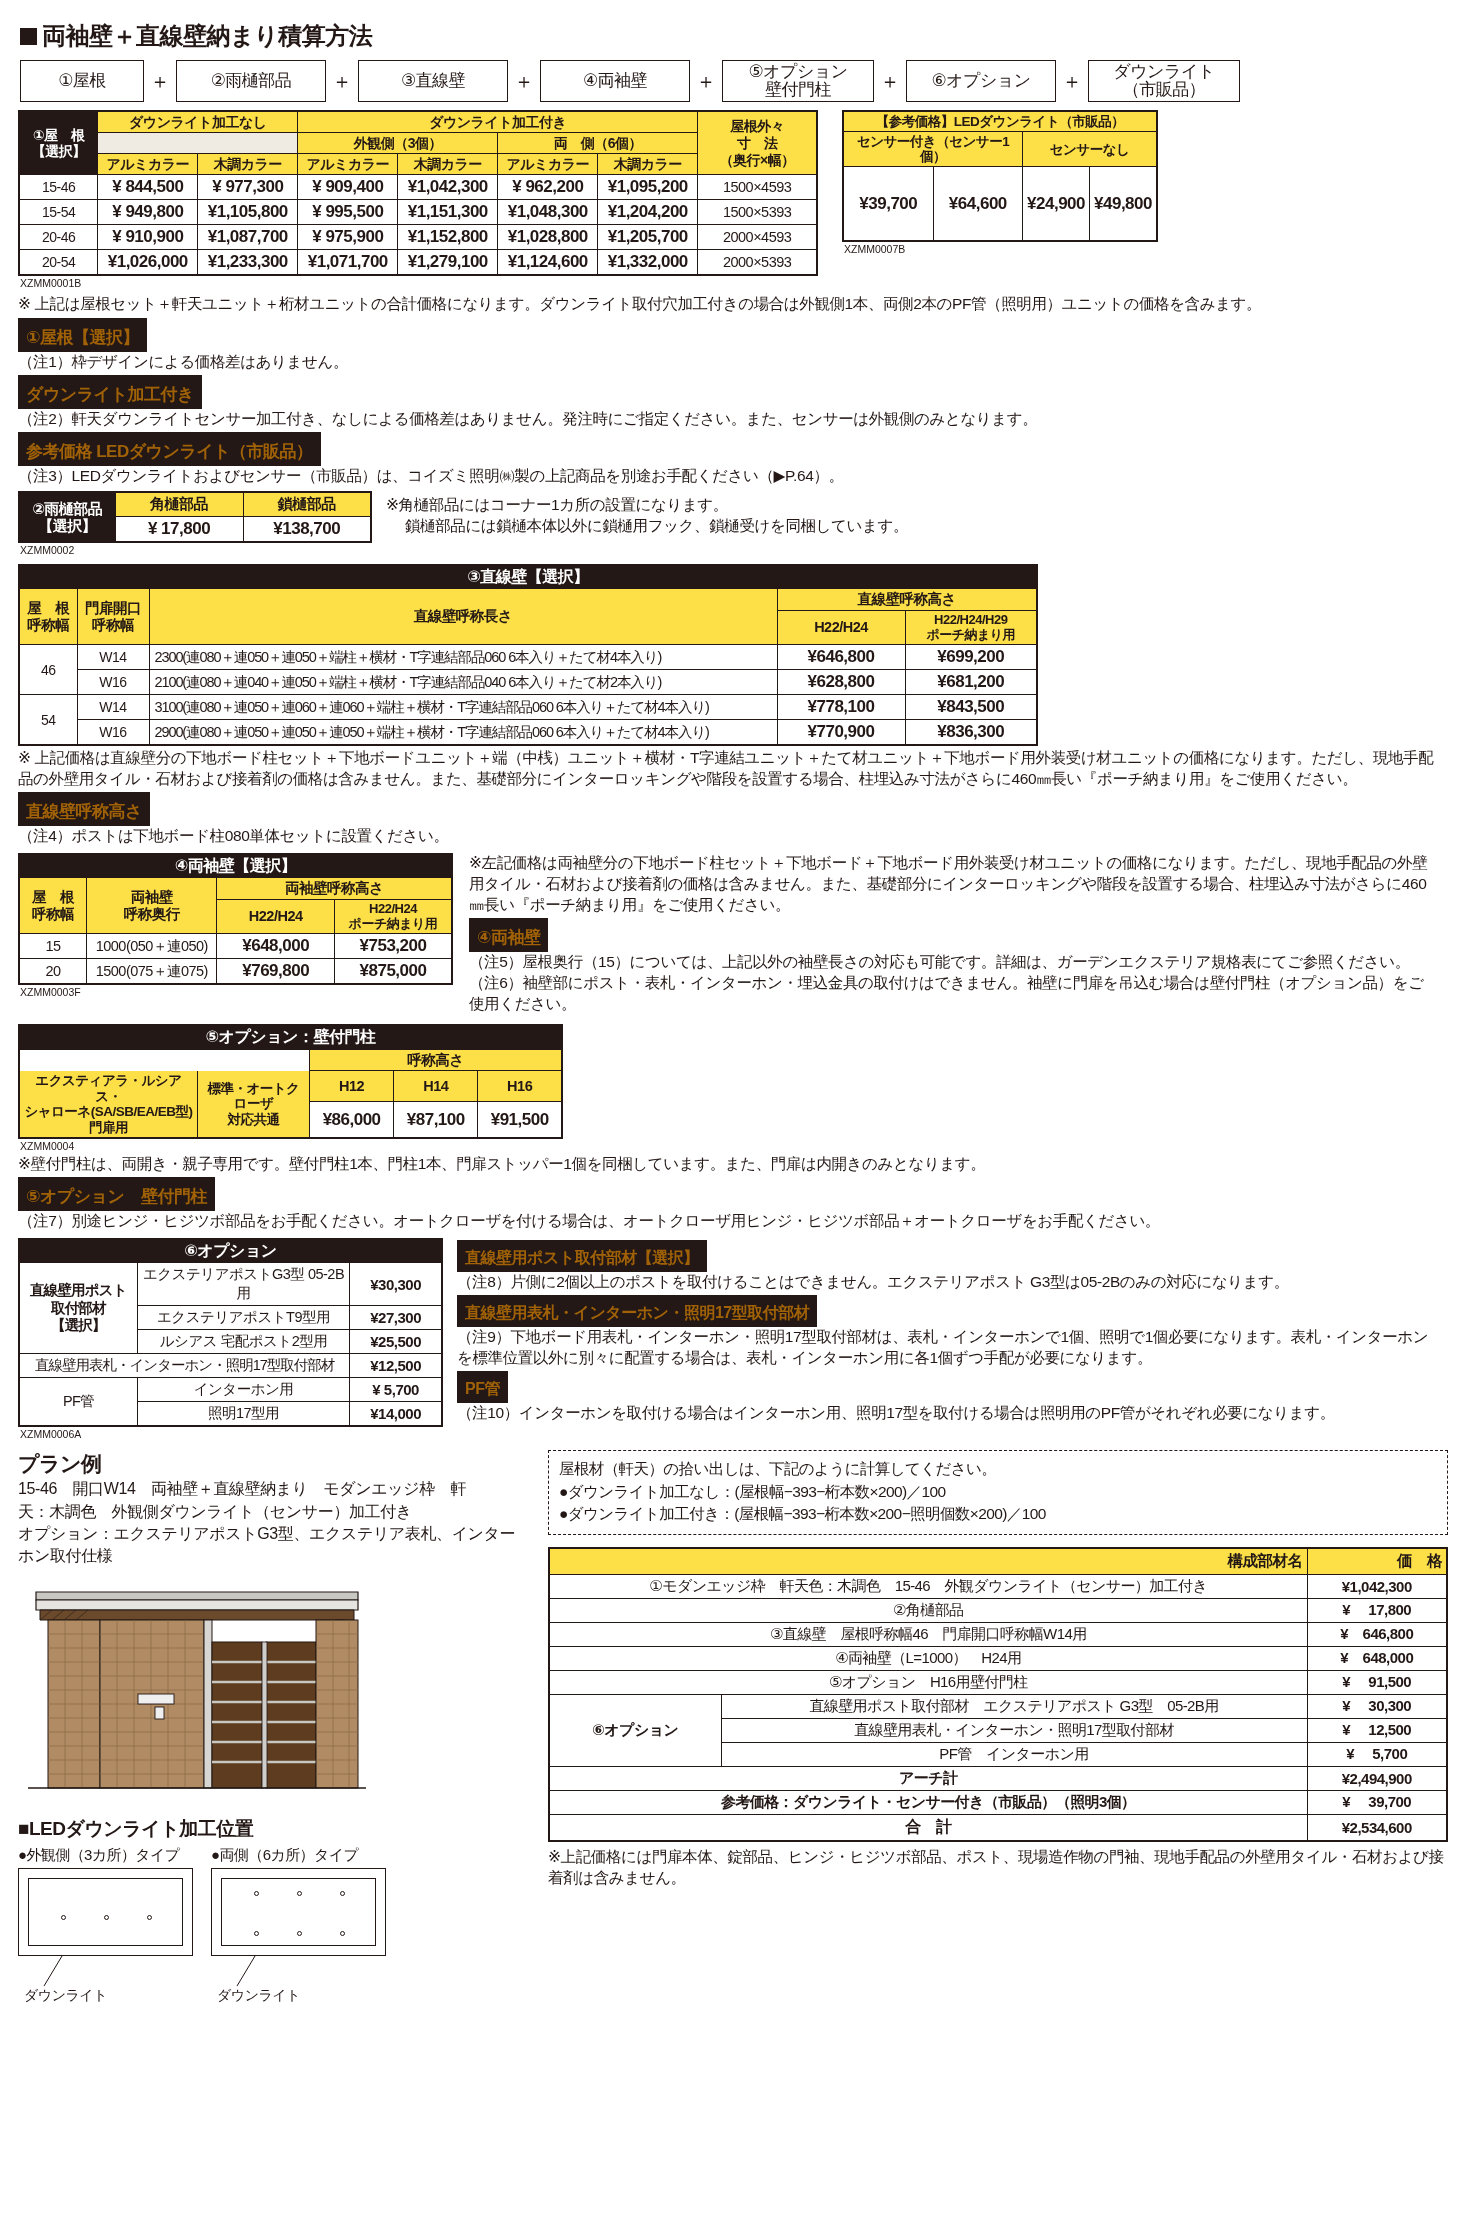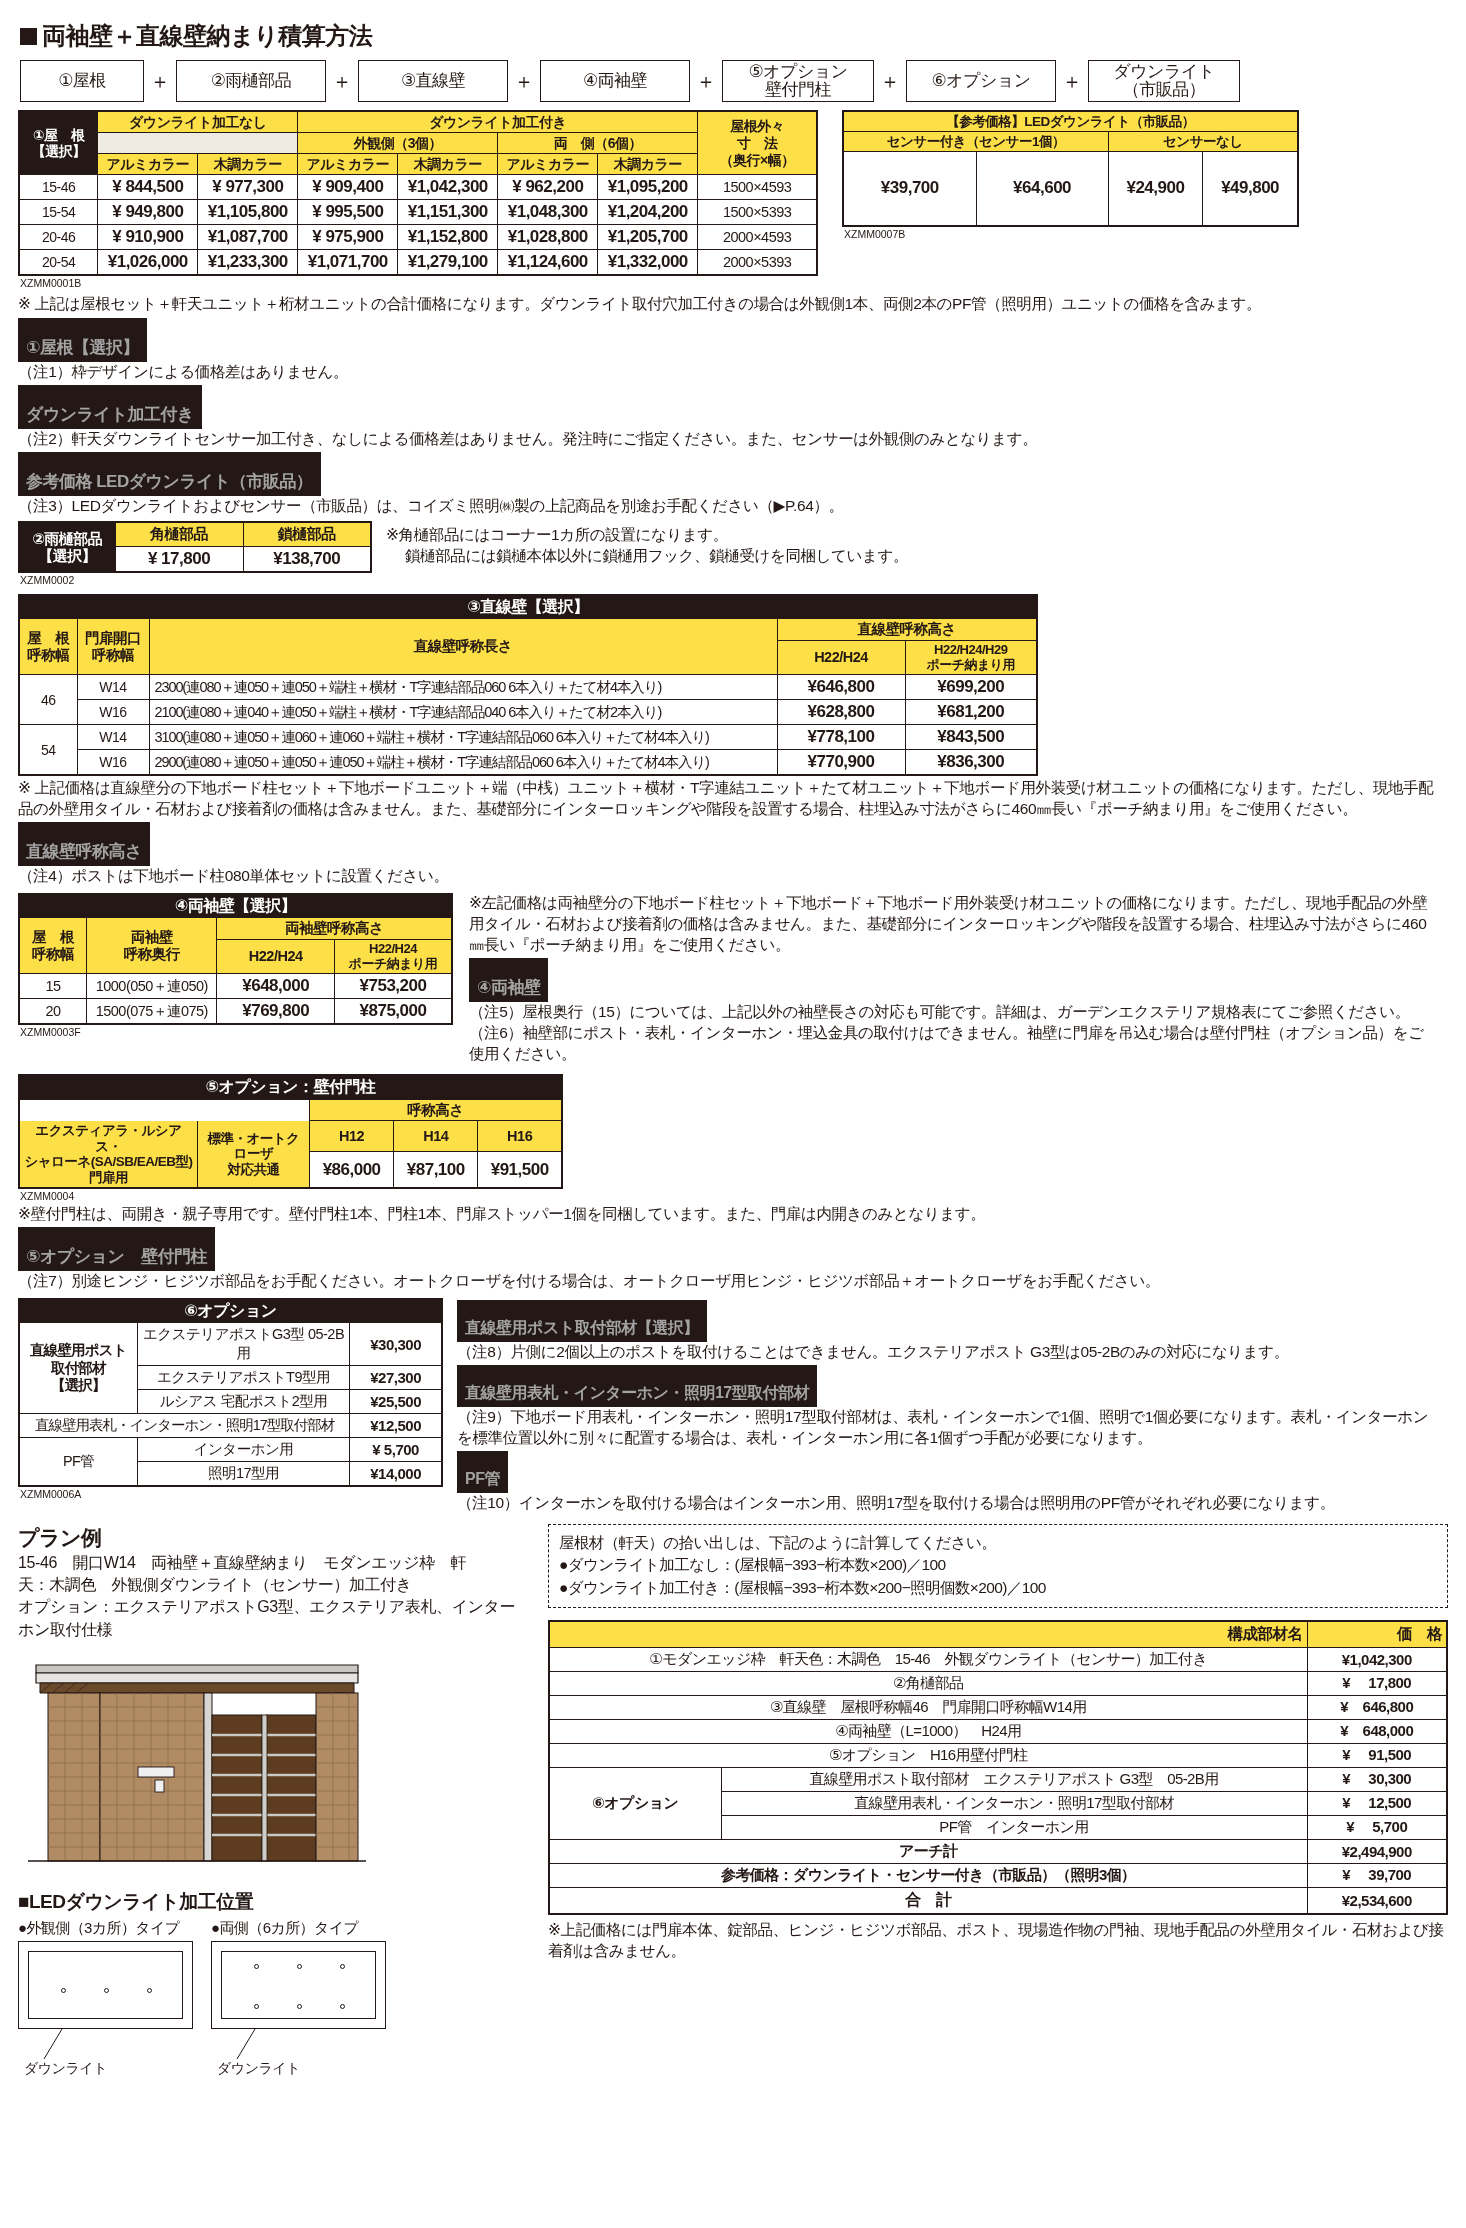--- a/index.html
+++ b/index.html
@@ -13,22 +13,22 @@
     overflow:hidden;
     font-size:13px;
   }
   .page { position:relative; width:1466px; height:2228px; padding:14px 18px; }
 
   
   .h1 { font-size:24px; font-weight:bold; letter-spacing:-0.5px; margin:6px 0 8px 2px; }
   .h1 .sq { display:inline-block; width:17px; height:17px; background:#231815; margin-right:5px; vertical-align:-1px; }
 
   .blk-label {
-    display:inline-block; background:#231815; color:#a3a3a3;
-    font-weight:bold; font-size:17px; padding:18px 8px 3px; letter-spacing:-0.5px;
+    display:inline-block; background:#231815; color:#a16207;
+    font-weight:bold; font-size:17px; padding:8px 8px 3px; letter-spacing:-0.5px;
   }
   .note { font-size:15.5px; line-height:1.35; letter-spacing:-0.4px; }
   .code { font-size:10.5px; color:#231815; letter-spacing:0px; margin:1px 0 0 2px; }
 
   
   .flow { display:flex; align-items:stretch; gap:0; margin:2px 0 8px 2px; }
   .fbox {
     border:1.6px solid #231815; background:#fff;
     display:flex; align-items:center; justify-content:center;
     text-align:center; font-size:17px; letter-spacing:-0.5px;
@@ -51,21 +51,21 @@
   .price-sm { font-weight:bold; font-size:15px; white-space:nowrap; }
 
   
   #roof-table { font-size:14px; width:800px; }
   #roof-table th { font-size:14px; line-height:1.15; }
   #roof-table td.rowlab { font-size:14px; }
   #roof-table td.dim { font-size:14.5px; }
   #roof-table .corner { background:#231815; color:#fff; font-weight:bold; font-size:14px; line-height:1.15; }
 
   
-  #led-table { font-size:13px; width:457px; }
+  #led-table { font-size:13px; width:316px; }
   #led-table th { font-size:13.5px; line-height:1.12; }
 
   
   #gutter-table { font-size:15px; }
   #gutter-table th { font-size:15px; }
 
   
   #wall-table { font-size:14px; width:1020px; }
   #wall-table th { font-size:14.5px; line-height:1.15;margin-top:40px; }
   #wall-table td.spec { font-size:14.5px; text-align:left; padding-left:5px; letter-spacing:-1.1px; white-space:nowrap;}

